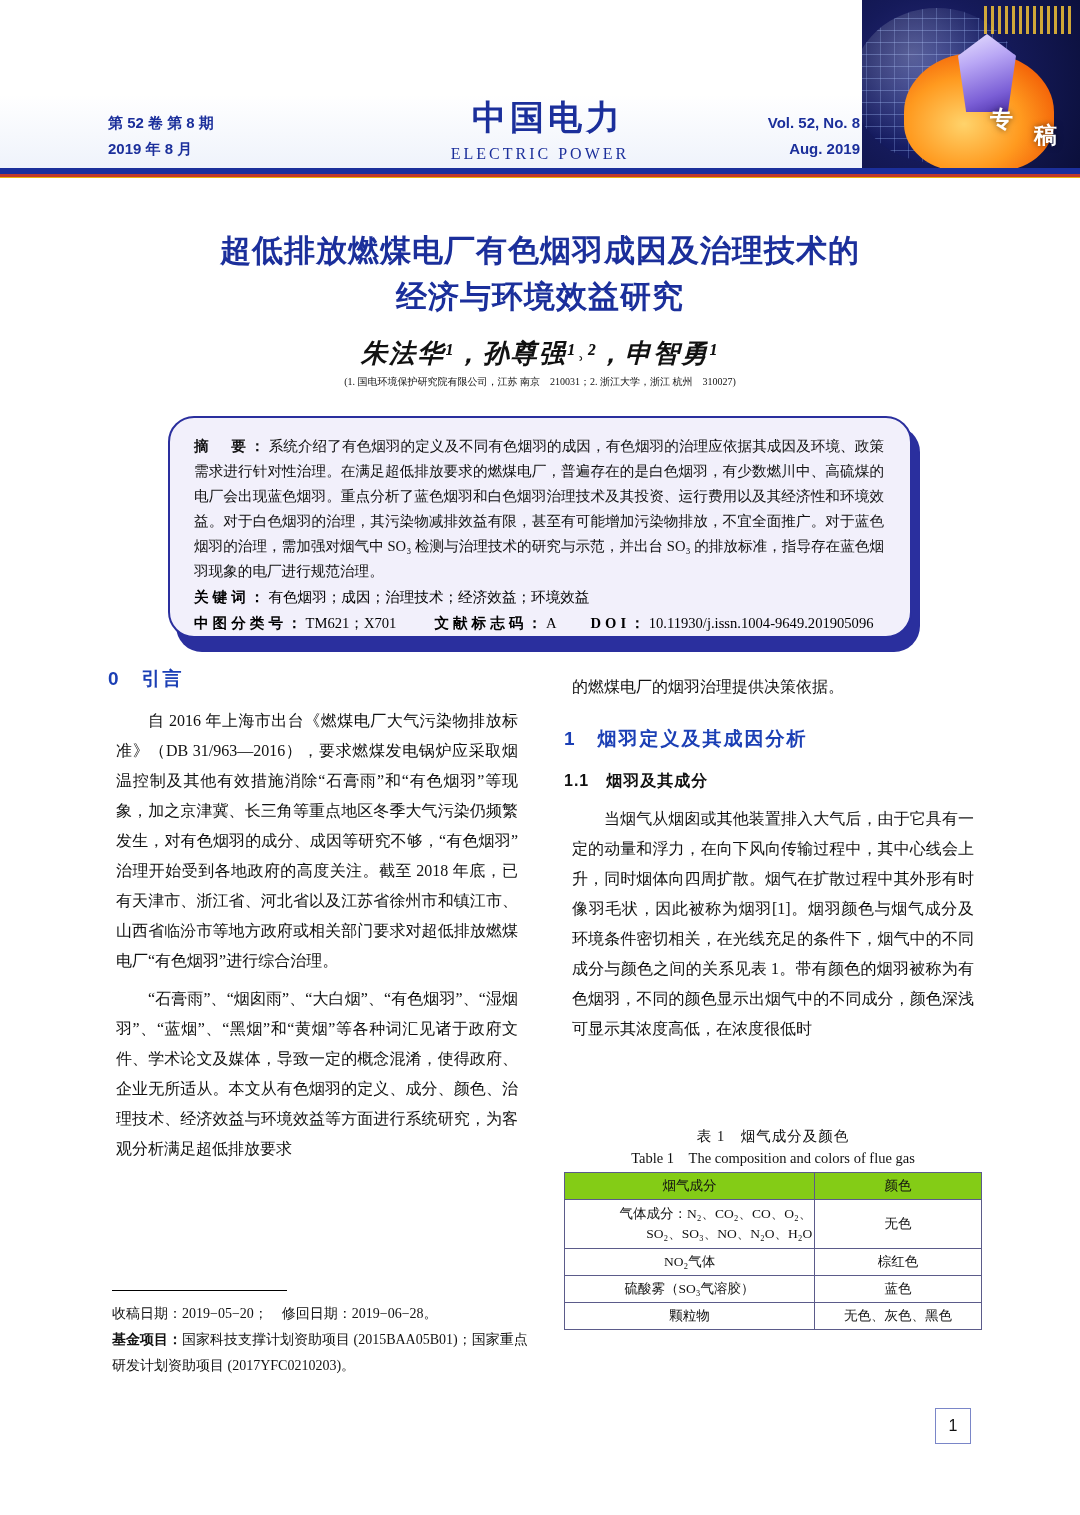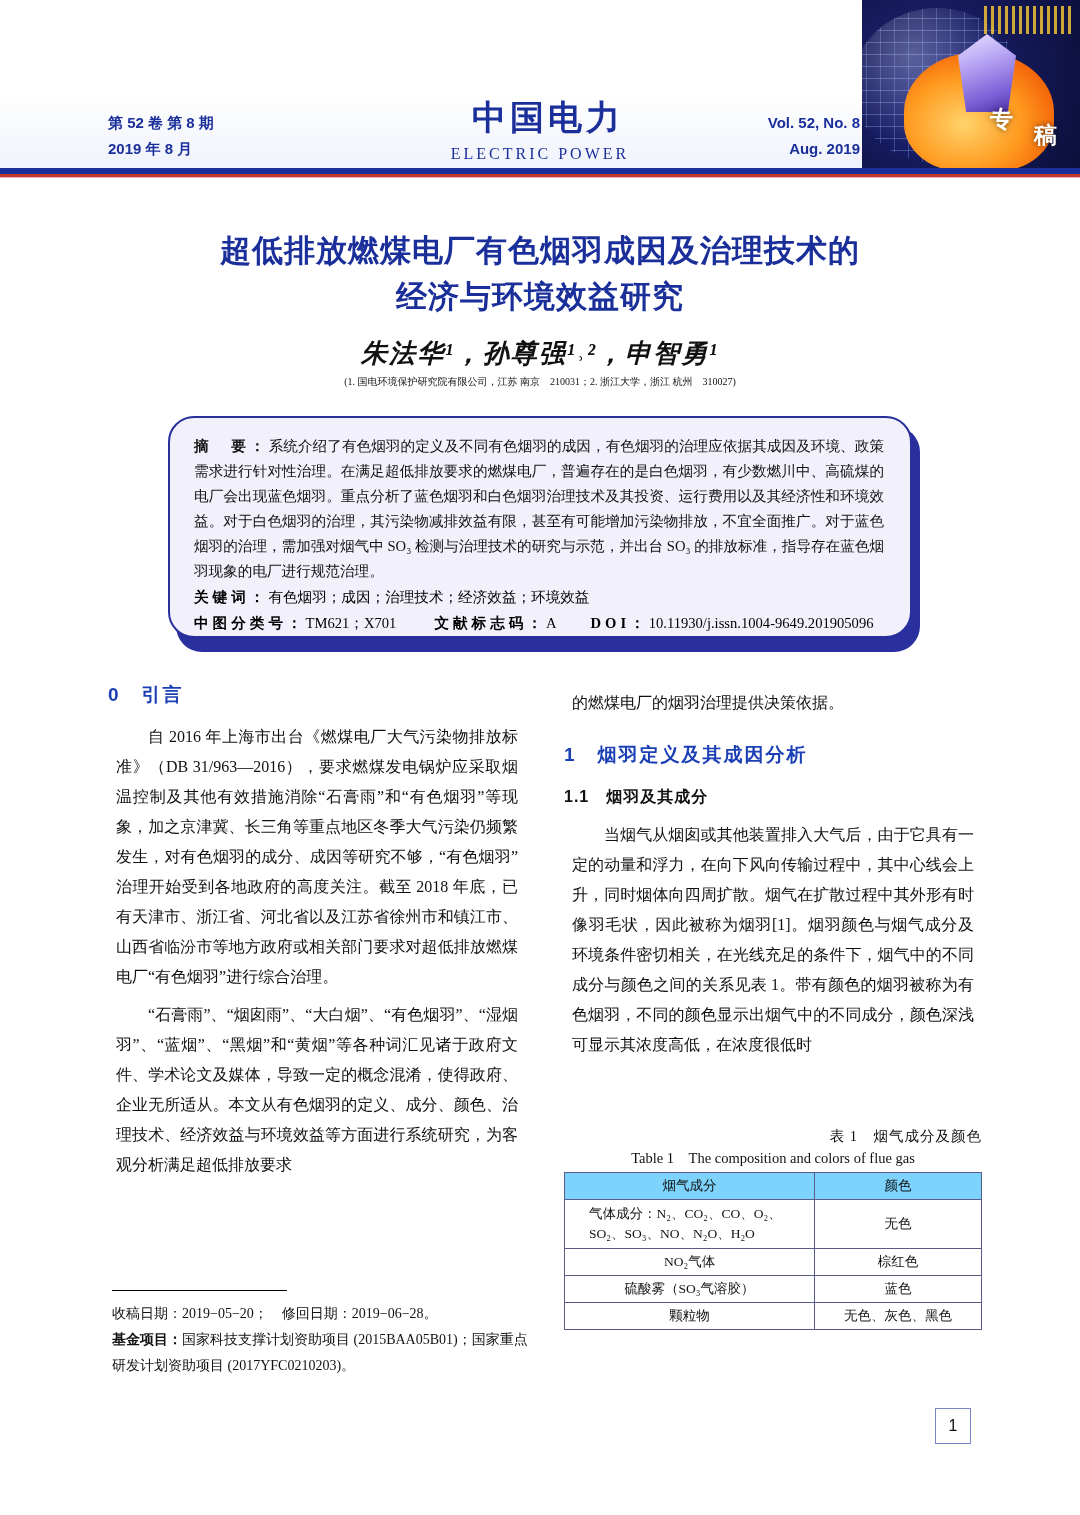--- a/index.html
+++ b/index.html
@@ -7,21 +7,21 @@
     width:1080px;height:1515px;position:relative;
     background:#ffffff;
     font-family:"Liberation Serif", serif;
     color:#000;
     overflow:hidden;
   }
 
   
   .header{
     position:absolute;left:0;top:0;width:1080px;height:178px;
-    background:#f9a8d4;
+    background:#eab308;
   }
   .header-band{
     position:absolute;left:0;top:0;width:1080px;height:172px;
     background:linear-gradient(to bottom,#ffffff 0%,#ffffff 55%,#eef2fb 100%);
   }
   .header-rule{
     position:absolute;left:0;top:168px;width:1080px;height:6px;
     background:#1b2f9b;
   }
   .header-rule2{
@@ -128,21 +128,21 @@
   }
   .abs-label{font-weight:bold;letter-spacing:4px;}
   .abs-kw,.abs-cls{
     font-family:"Liberation Serif",serif;font-size:14.6px;line-height:26px;
   }
   .abs-cls span.gap{display:inline-block;width:38px;}
   .abs-cls span.gap2{display:inline-block;width:34px;}
 
   
   .col{
-    position:absolute;top:680px;width:418px;
+    position:absolute;top:664px;width:418px;
     font-family:"Liberation Serif",serif;font-size:16px;line-height:30px;color:#111;
     text-align:justify;
   }
   .col-left{left:108px;}
   .col-right{left:564px;}
   .h1{
     font-family:"Liberation Sans",sans-serif;
     font-size:19px;font-weight:bold;color:#1b3fb5;margin:0 0 12px 0;letter-spacing:2px;
   }
   .h2{
@@ -159,31 +159,31 @@
   .footnote .rule{
     width:175px;height:1px;background:#000;margin-bottom:10px;
   }
   .footnote b{font-weight:bold;}
 
   
   .tbl-caption{
     position:absolute;left:564px;top:1125px;width:418px;text-align:center;
     font-family:"Liberation Serif",serif;font-size:14.5px;line-height:22px;color:#111;
   }
-  .tbl-caption .cn{letter-spacing:1px;text-align:right;}
+  .tbl-caption .cn{letter-spacing:1px;}
   table.gas{
     position:absolute;left:564px;top:1172px;width:418px;
     border-collapse:collapse;
     font-family:"Liberation Serif",serif;font-size:13.5px;color:#111;
   }
   table.gas td,table.gas th{
     border:1px solid #5b5b8a;text-align:center;padding:4px 2px;vertical-align:middle;
   }
-  table.gas th{font-weight:normal;background:#7dd3fc;}
-  table.gas td.left{text-align:left;padding-left:24px;line-height:20px;margin-left:48px;}
+  table.gas th{font-weight:normal;background:#84cc16;}
+  table.gas td.left{text-align:right;padding-left:24px;line-height:20px;margin-left:48px;}
   .c1{width:60%;}
   .c2{width:40%;}
 
   
   .pageno{
     position:absolute;left:935px;top:1408px;width:34px;height:34px;
     border:1px solid #7a86c8;color:#111;background:#fff;
     font-family:"Liberation Sans",sans-serif;font-size:16px;
     display:flex;align-items:center;justify-content:center;
   }

